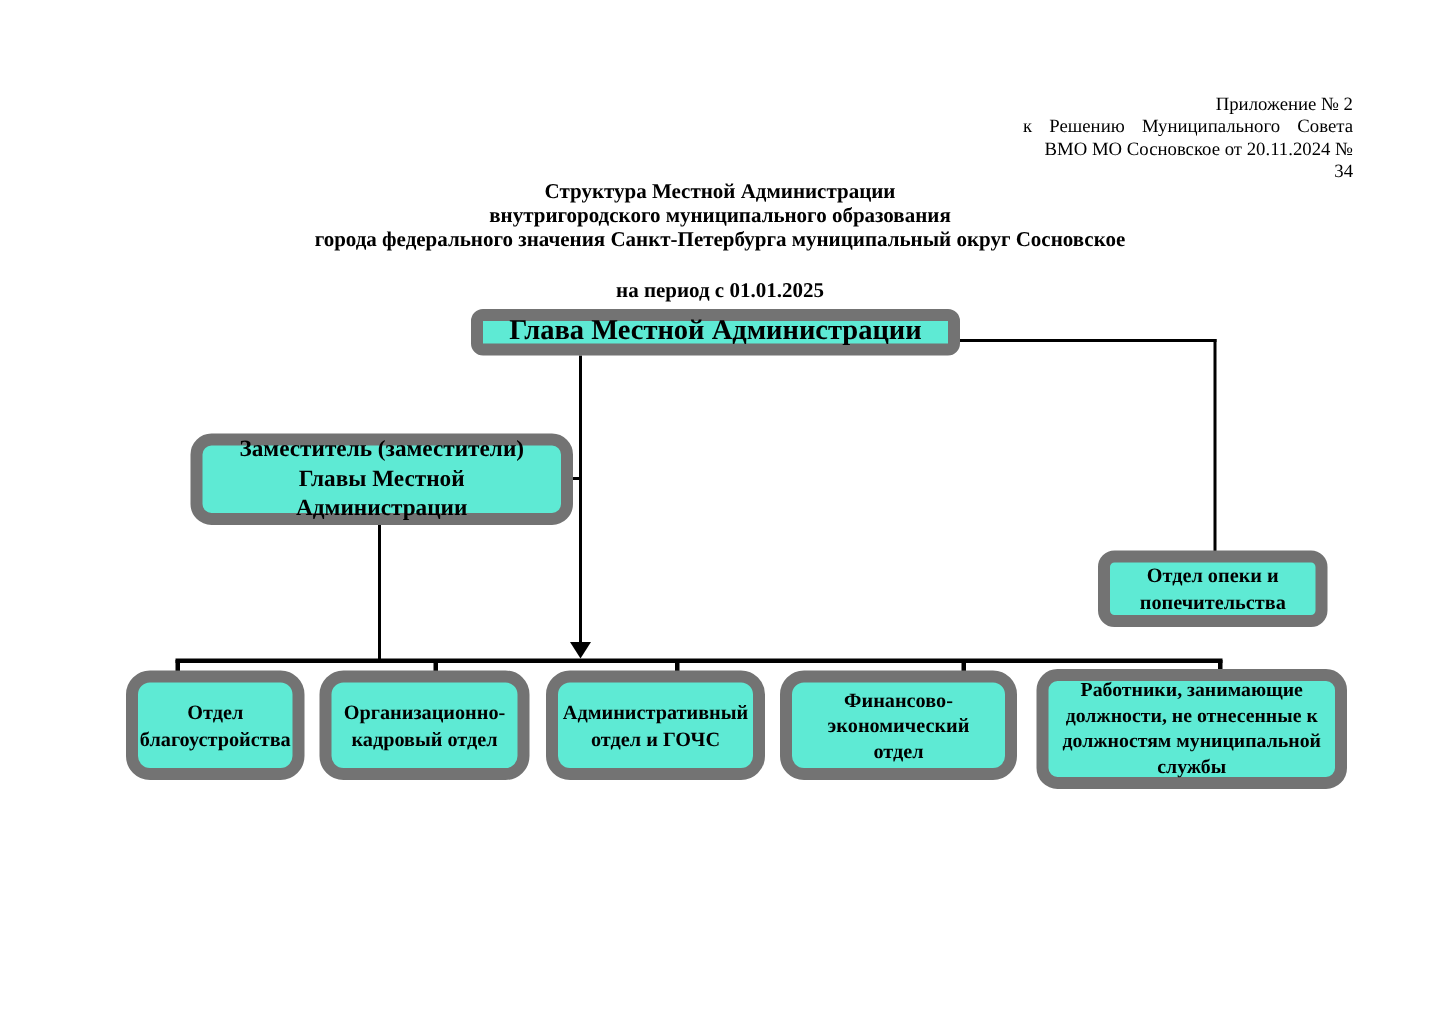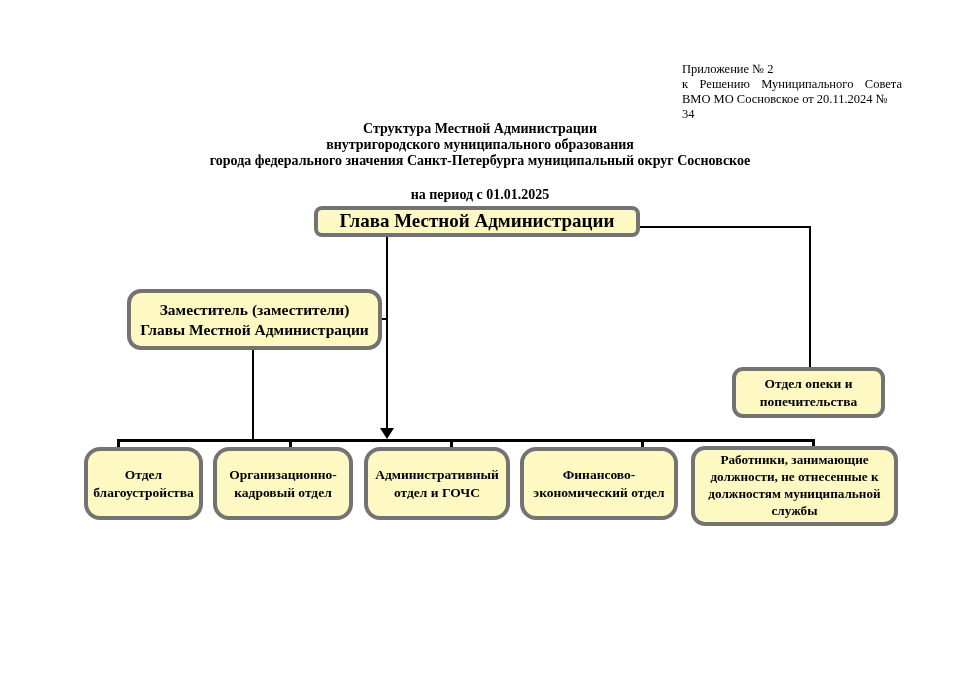--- a/index.html
+++ b/index.html
@@ -20,21 +20,21 @@
   
   .note {
     position: absolute;
     top: 62px;
     right: 58px;
     width: 220px;
     font-size: 12.5px;
     line-height: 15px;
     font-weight: normal;
   }
-  .note-line-right { }
+  .note-line-right { text-align: right; }
   .note-line-justify { text-align: justify; text-align-last: justify; }
 
   
   .doc-title {
     position: absolute;
     top: 121px;
     left: 0;
     width: 100%;
     text-align: center;
     font-weight: bold;
@@ -48,22 +48,22 @@
     width: 100%;
     text-align: center;
     font-weight: bold;
     font-size: 14px;
   }
 
   
   .box {
     position: absolute;
     box-sizing: border-box;
-    background: #fef9c3;
-    border: 4px solid #737373;
+    background: #5eead4;
+    border: 8px solid #737373;
     display: flex;
     align-items: center;
     justify-content: center;
     text-align: center;
     font-weight: bold;
     line-height: 1.28;
   }
   .box-head    { left: 314px; top: 206px; width: 326px; height: 31px;  border-radius: 8px;  font-size: 19px; padding: 0 4px; }
   .box-deputy  { left: 127px; top: 289px; width: 255px; height: 61px;  border-radius: 14px; font-size: 15.5px; padding: 12px 8px; }
   .box-custody { left: 732px; top: 367px; width: 153px; height: 51px;  border-radius: 11px; font-size: 13.5px; padding: 0 6px; }

